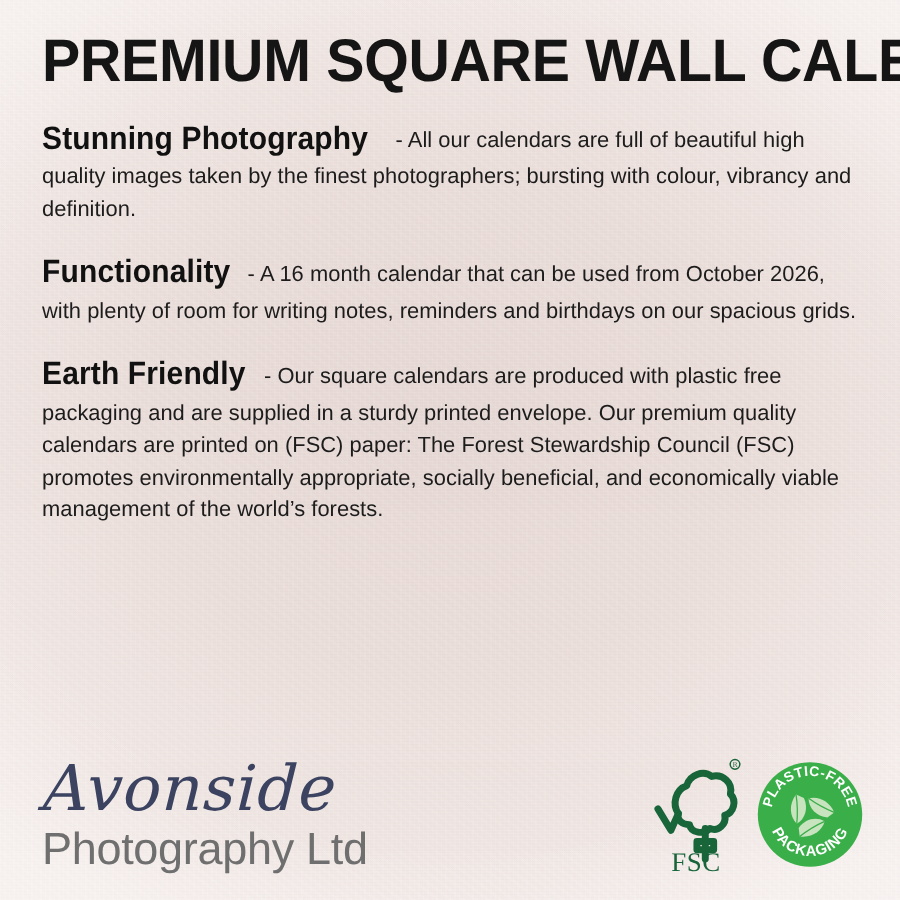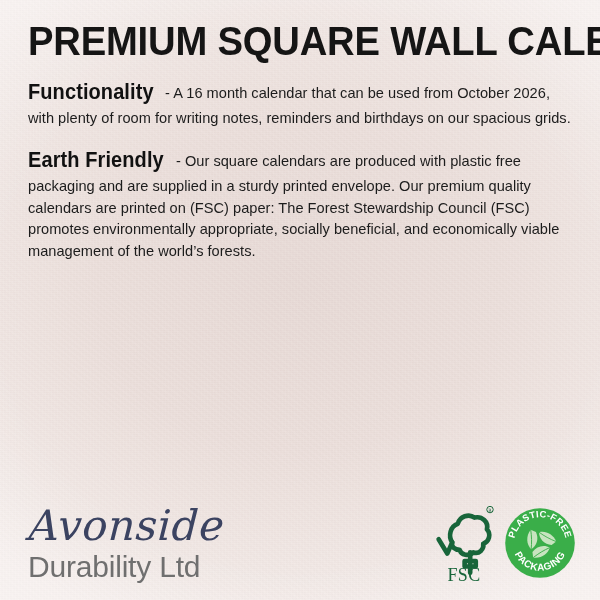--- a/index.html
+++ b/index.html
@@ -154,39 +154,42 @@
 <body>
 
 <div id="page">
 
   <div id="content">
 
     <h1 class="page-title">PREMIUM SQUARE WALL CALENDARS</h1>
 
     <div class="features">
 
+      <div class="feature">
+        <p class="feature-line"><span class="feature-heading">Stunning Photography</span><span class="feature-dash">-</span> <span class="feature-body">All our calendars are full of beautiful high quality images taken by the finest photographers; bursting with colour, vibrancy and definition.</span></p>
+      </div>
 
 
 
       <div class="feature">
         <p class="feature-line"><span class="feature-heading">Functionality</span><span class="feature-dash">-</span> <span class="feature-body">A 16 month calendar that can be used from October 2026, with plenty of room for writing notes, reminders and birthdays on our spacious grids.</span></p>
       </div>
 
       <div class="feature">
         <p class="feature-line"><span class="feature-heading">Earth Friendly</span><span class="feature-dash">-</span> <span class="feature-body">Our square calendars are produced with plastic free packaging and are supplied in a sturdy printed envelope. Our premium quality calendars are printed on (FSC) paper: The Forest Stewardship Council (FSC) promotes environmentally appropriate, socially beneficial, and economically viable management of the world’s forests.</span></p>
       </div>
 
     </div>
   </div>
 
   <div class="footer">
 
     <div class="brand">
       <div class="brand-name">Avonside</div>
-      <div class="brand-sub">Durability Ltd</div>
+      <div class="brand-sub">Photography Ltd</div>
     </div>
 
     <div class="badges">
 
       <svg class="badge-fsc" viewBox="0 0 100 126" aria-hidden="true">
         <g fill="none" stroke="#18653a" stroke-width="7.5" stroke-linecap="round" stroke-linejoin="round">
 
           <path d="M9 57 L23 80 L31 62"></path>
 
           <path d="M31 62

